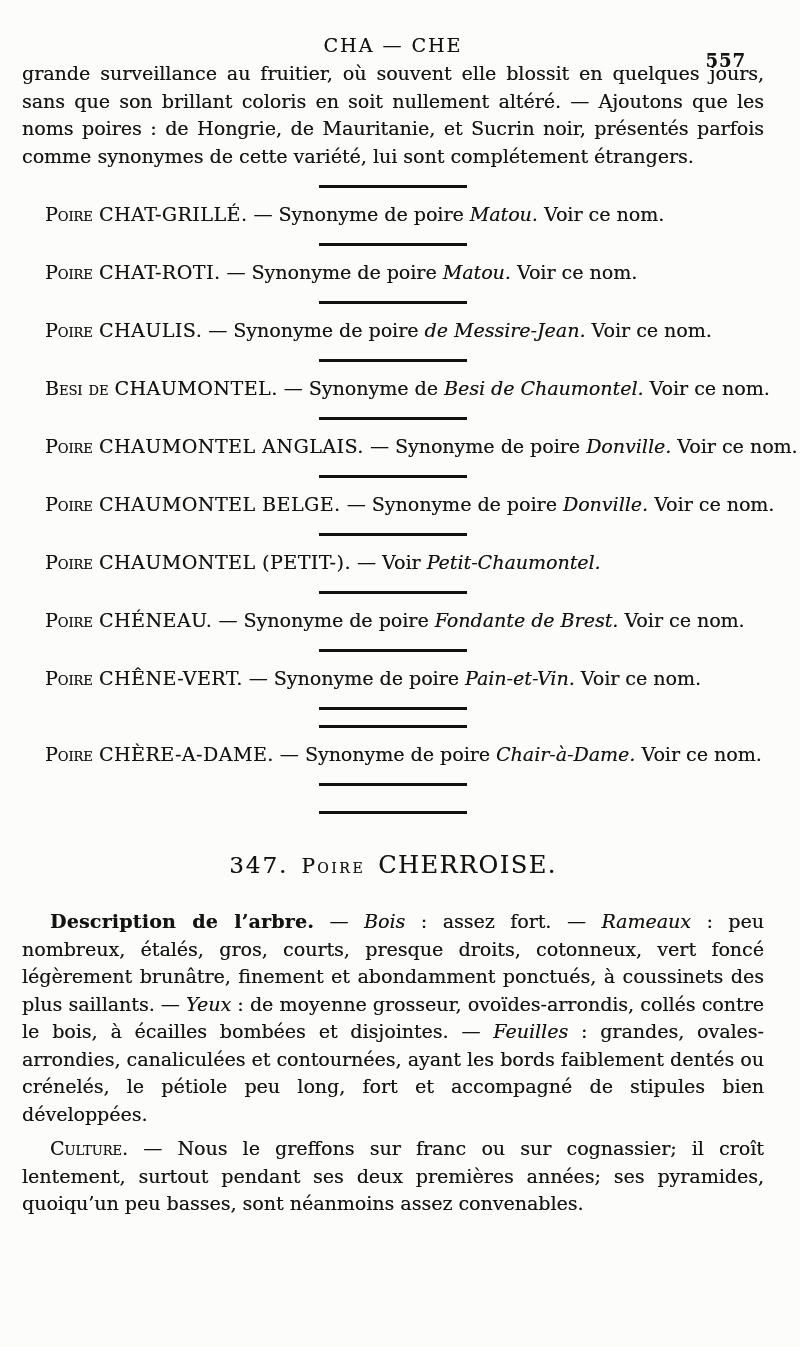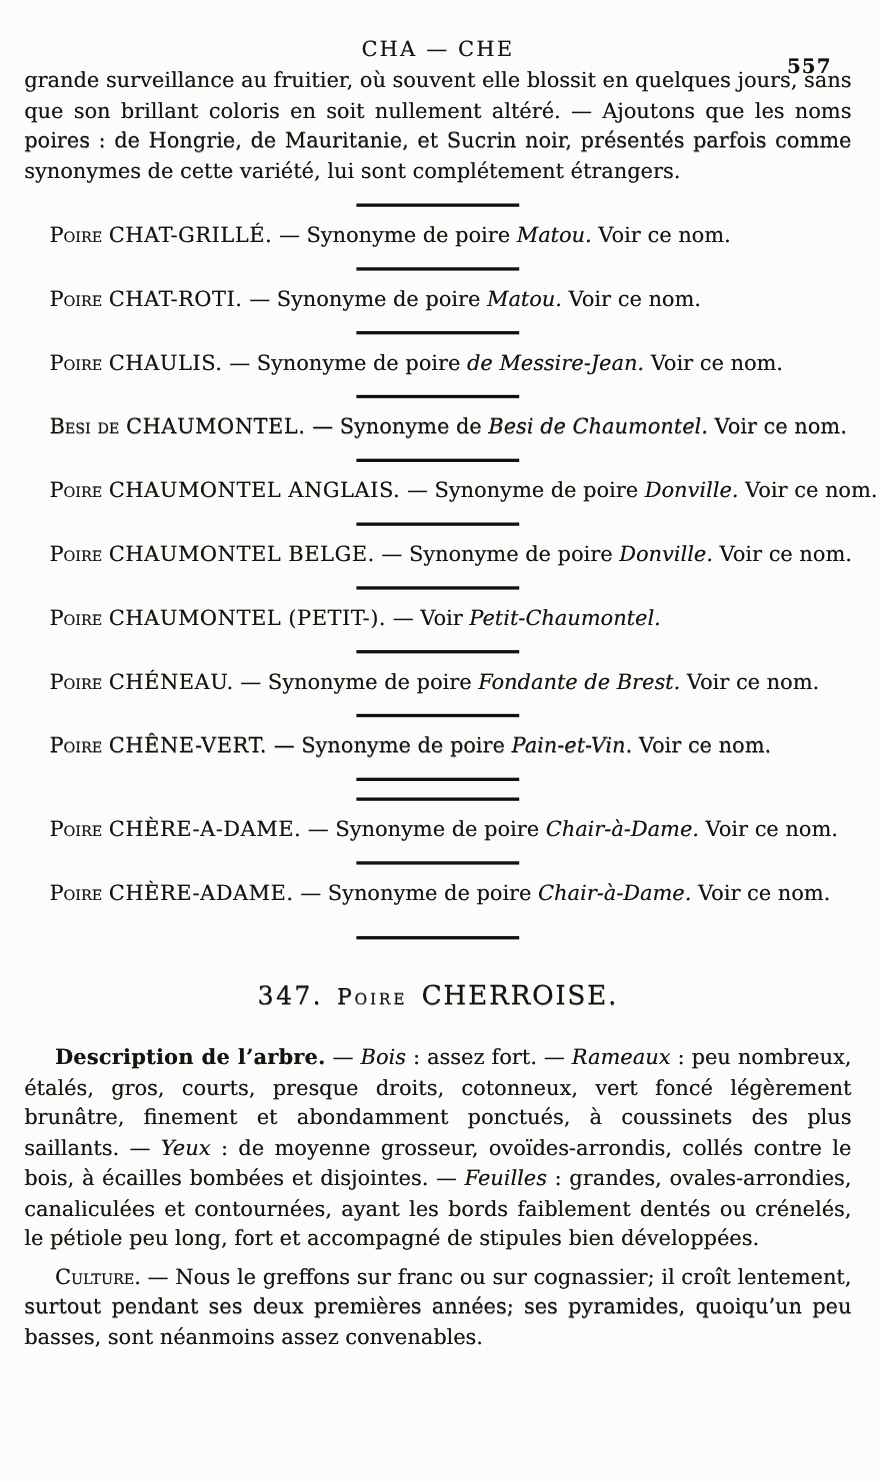--- a/index.html
+++ b/index.html
@@ -14,21 +14,21 @@
     box-sizing: border-box;
     font-family: "DejaVu Serif", serif;
     color: #151310;
     background: #fcfcfb;
     text-shadow: 0.25px 0.25px 0.35px rgba(20,18,14,0.55);
   }
   .page {
     box-sizing: border-box;
     width: 800px;
     height: 1050px;
-    padding: 34px 26px 0 22px;
+    padding: 34px 36px 0 22px;
   }
   
   .running-head {
     position: relative;
     text-align: center;
     font-size: 19px;
     letter-spacing: 2px;
     line-height: 22px;
   }
   .running-head .pageno {
@@ -134,21 +134,20 @@
 
   <hr class="sep">
   <p class="entry"><span class="sc">Poire</span> <span class="vname">CHÊNE-VERT.</span> <span>— Synonyme de poire</span> <span class="it">Pain-et-Vin.</span> <span>Voir ce nom.</span></p>
 
   <hr class="sep">
 
   <hr class="sep">
   <p class="entry"><span class="sc">Poire</span> <span class="vname">CHÈRE-A-DAME.</span> <span>— Synonyme de poire</span> <span class="it">Chair-à-Dame.</span> <span>Voir ce nom.</span></p>
 
   <hr class="sep">
-  <p class="entry"><span class="sc">Poire</span> <span class="vname">CHÈRE-ADAME.</span> <span>— Synonyme de poire</span> <span class="it">Chair-à-Dame.</span> <span>Voir ce nom.</span></p>
 
   <hr class="sep sep-final">
 
   <div class="article-heading">
     <span class="art-num">347.</span><span class="art-genus">Poire</span><span class="art-name">CHERROISE.</span>
   </div>
 
   <p class="desc"><span class="lead">Description de l’arbre.</span> <span>—</span> <span class="it">Bois</span> <span>: assez fort. —</span> <span class="it">Rameaux</span> <span>: peu nombreux, étalés, gros, courts, presque droits, cotonneux, vert foncé légèrement brunâtre, finement et abondamment ponctués, à coussinets des plus saillants. —</span> <span class="it">Yeux</span> <span>: de moyenne grosseur, ovoïdes-arrondis, collés contre le bois, à écailles bombées et disjointes. —</span> <span class="it">Feuilles</span> <span>: grandes, ovales-arrondies, canaliculées et contournées, ayant les bords faiblement dentés ou crénelés, le pétiole peu long, fort et accompagné de stipules bien développées.</span></p>
 
 

